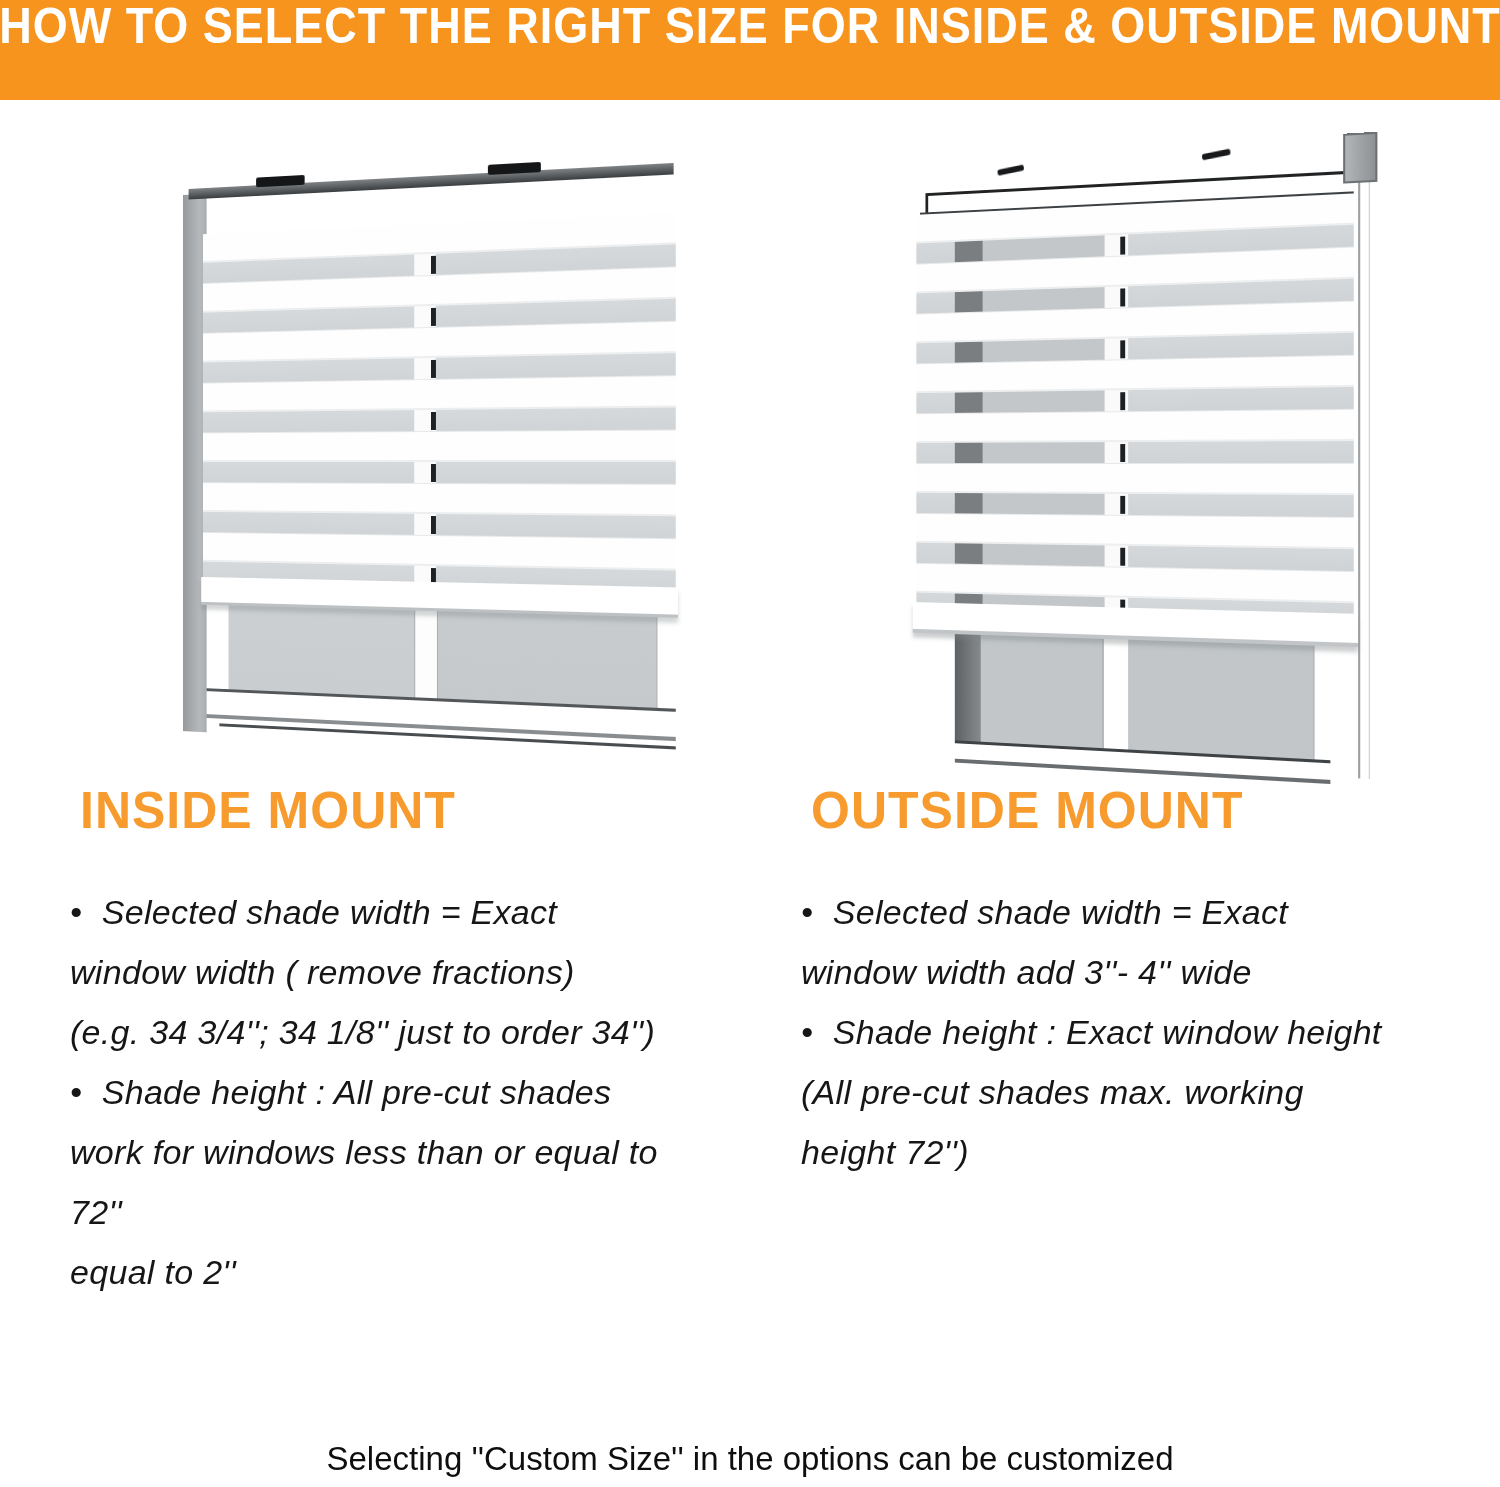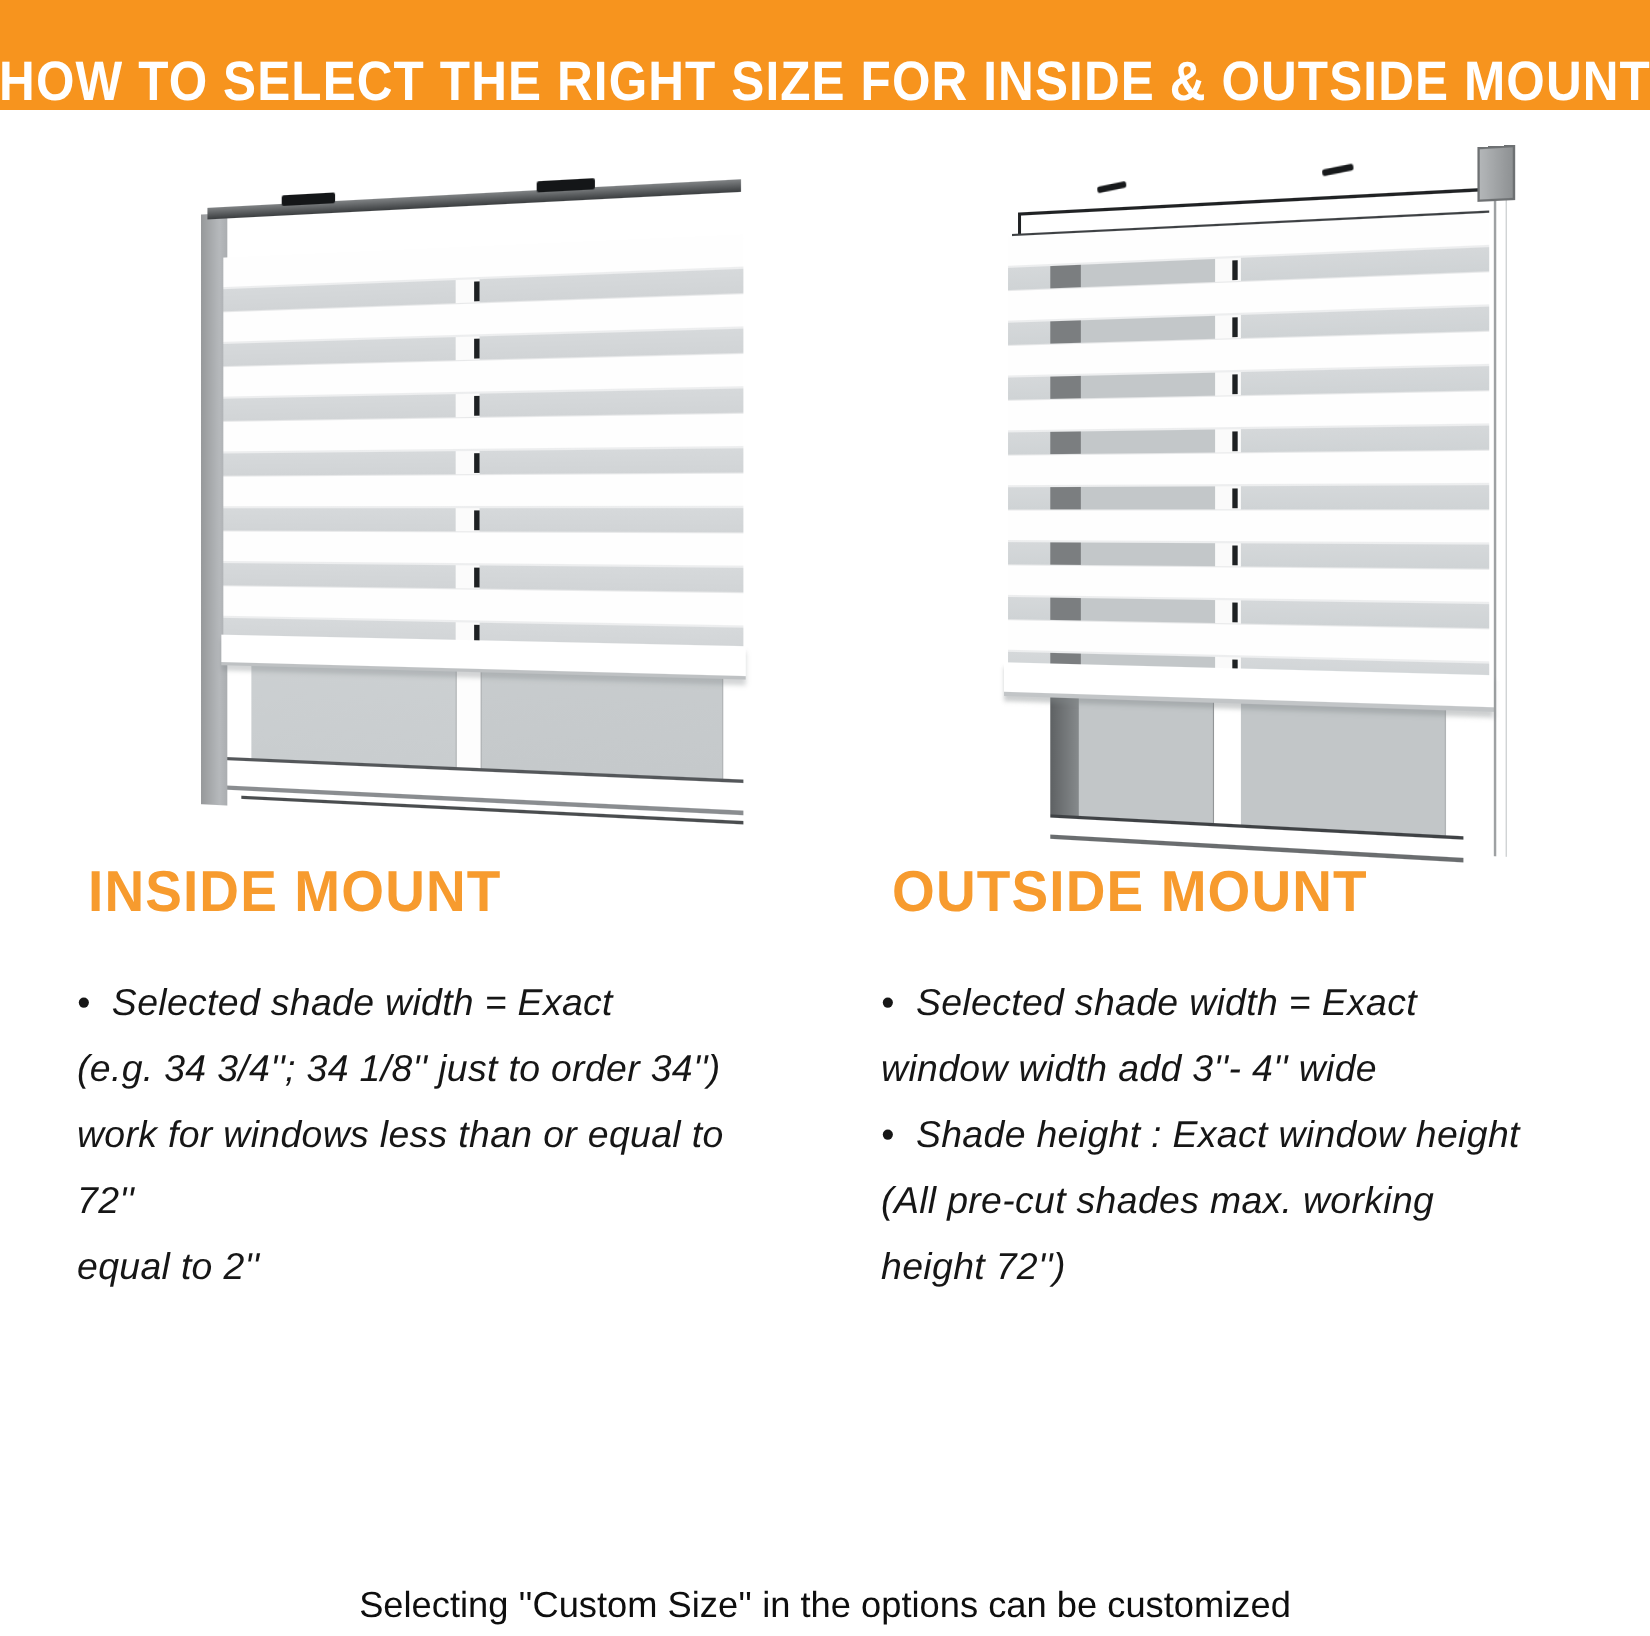--- a/index.html
+++ b/index.html
@@ -1,21 +1,21 @@
 <!DOCTYPE html>
 <html><head>
 <meta charset="utf-8">
 <style>
   html,body{margin:0;padding:0;background:#fff;}
   #page{position:relative;width:1500px;height:1487px;background:#ffffff;
         font-family:"Liberation Sans", sans-serif;overflow:hidden;}
 
   
   .banner{position:absolute;left:0;top:0;width:1500px;height:100px;background:#F7941E;
-          display:flex;align-items:flex-end;justify-content:center;}
+          display:flex;align-items:flex-start;justify-content:center;}
   .banner-text{color:#ffffff;font-size:45px;font-weight:bold;letter-spacing:1px;
                white-space:nowrap;transform:scale(1.0,1.12);}
 
   
   .col{position:absolute;margin-left:35px;}
   .col-inside{left:35px;top:780px;width:730px;}
   .col-outside{left:766px;top:780px;width:680px;}
   .mount-heading{font-size:50px;font-weight:bold;color:#F79B2E;letter-spacing:1px;
                  white-space:pre;margin:0 0 0 10px;transform:scale(1,1.05);transform-origin:left top;}
   .lines{margin-top:44px;font-style:italic;}
@@ -143,21 +143,23 @@
       <div class="rt-mullioncol"></div>
       <div class="rt-dashcol"></div>
       <div class="rt-botbar"></div>
     </div>
   </div>
 
   <div class="col col-inside">
     <div class="mount-heading">INSIDE MOUNT</div>
     <div class="lines">
       <div class="line">•  Selected shade width = Exact</div>
+      <div class="line">window width ( remove fractions)</div>
       <div class="line">(e.g. 34 3/4''; 34 1/8'' just to order 34'')</div>
+      <div class="line">•  Shade height : All pre-cut shades</div>
       <div class="line">work for windows less than or equal to</div>
       <div class="line">72''</div>
       <div class="line">equal to 2''</div>
     </div>
   </div>
 
   <div class="col col-outside">
     <div class="mount-heading">OUTSIDE MOUNT</div>
     <div class="lines">
       <div class="line">•  Selected shade width = Exact</div>

